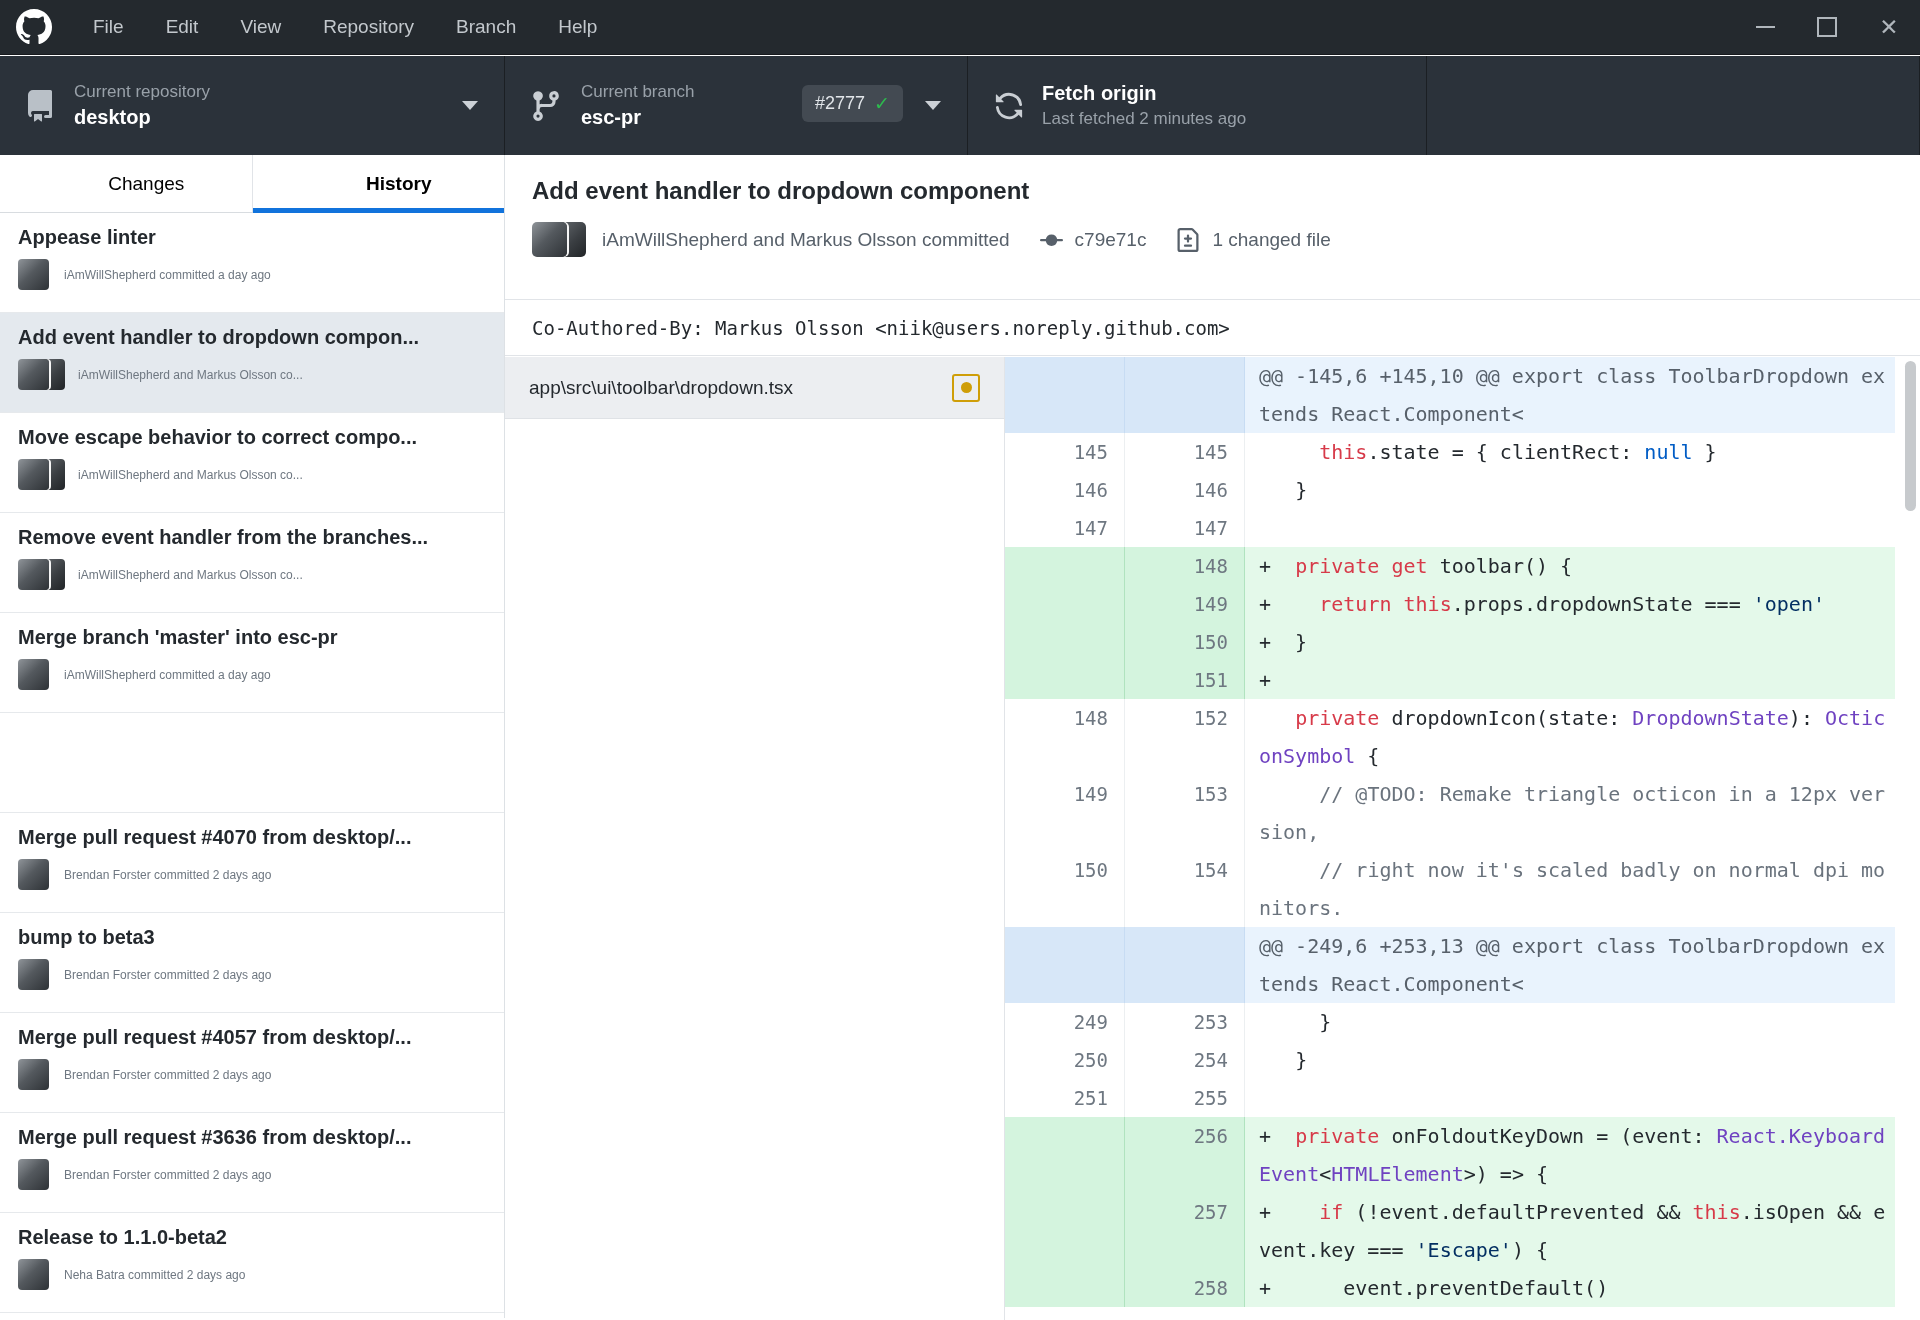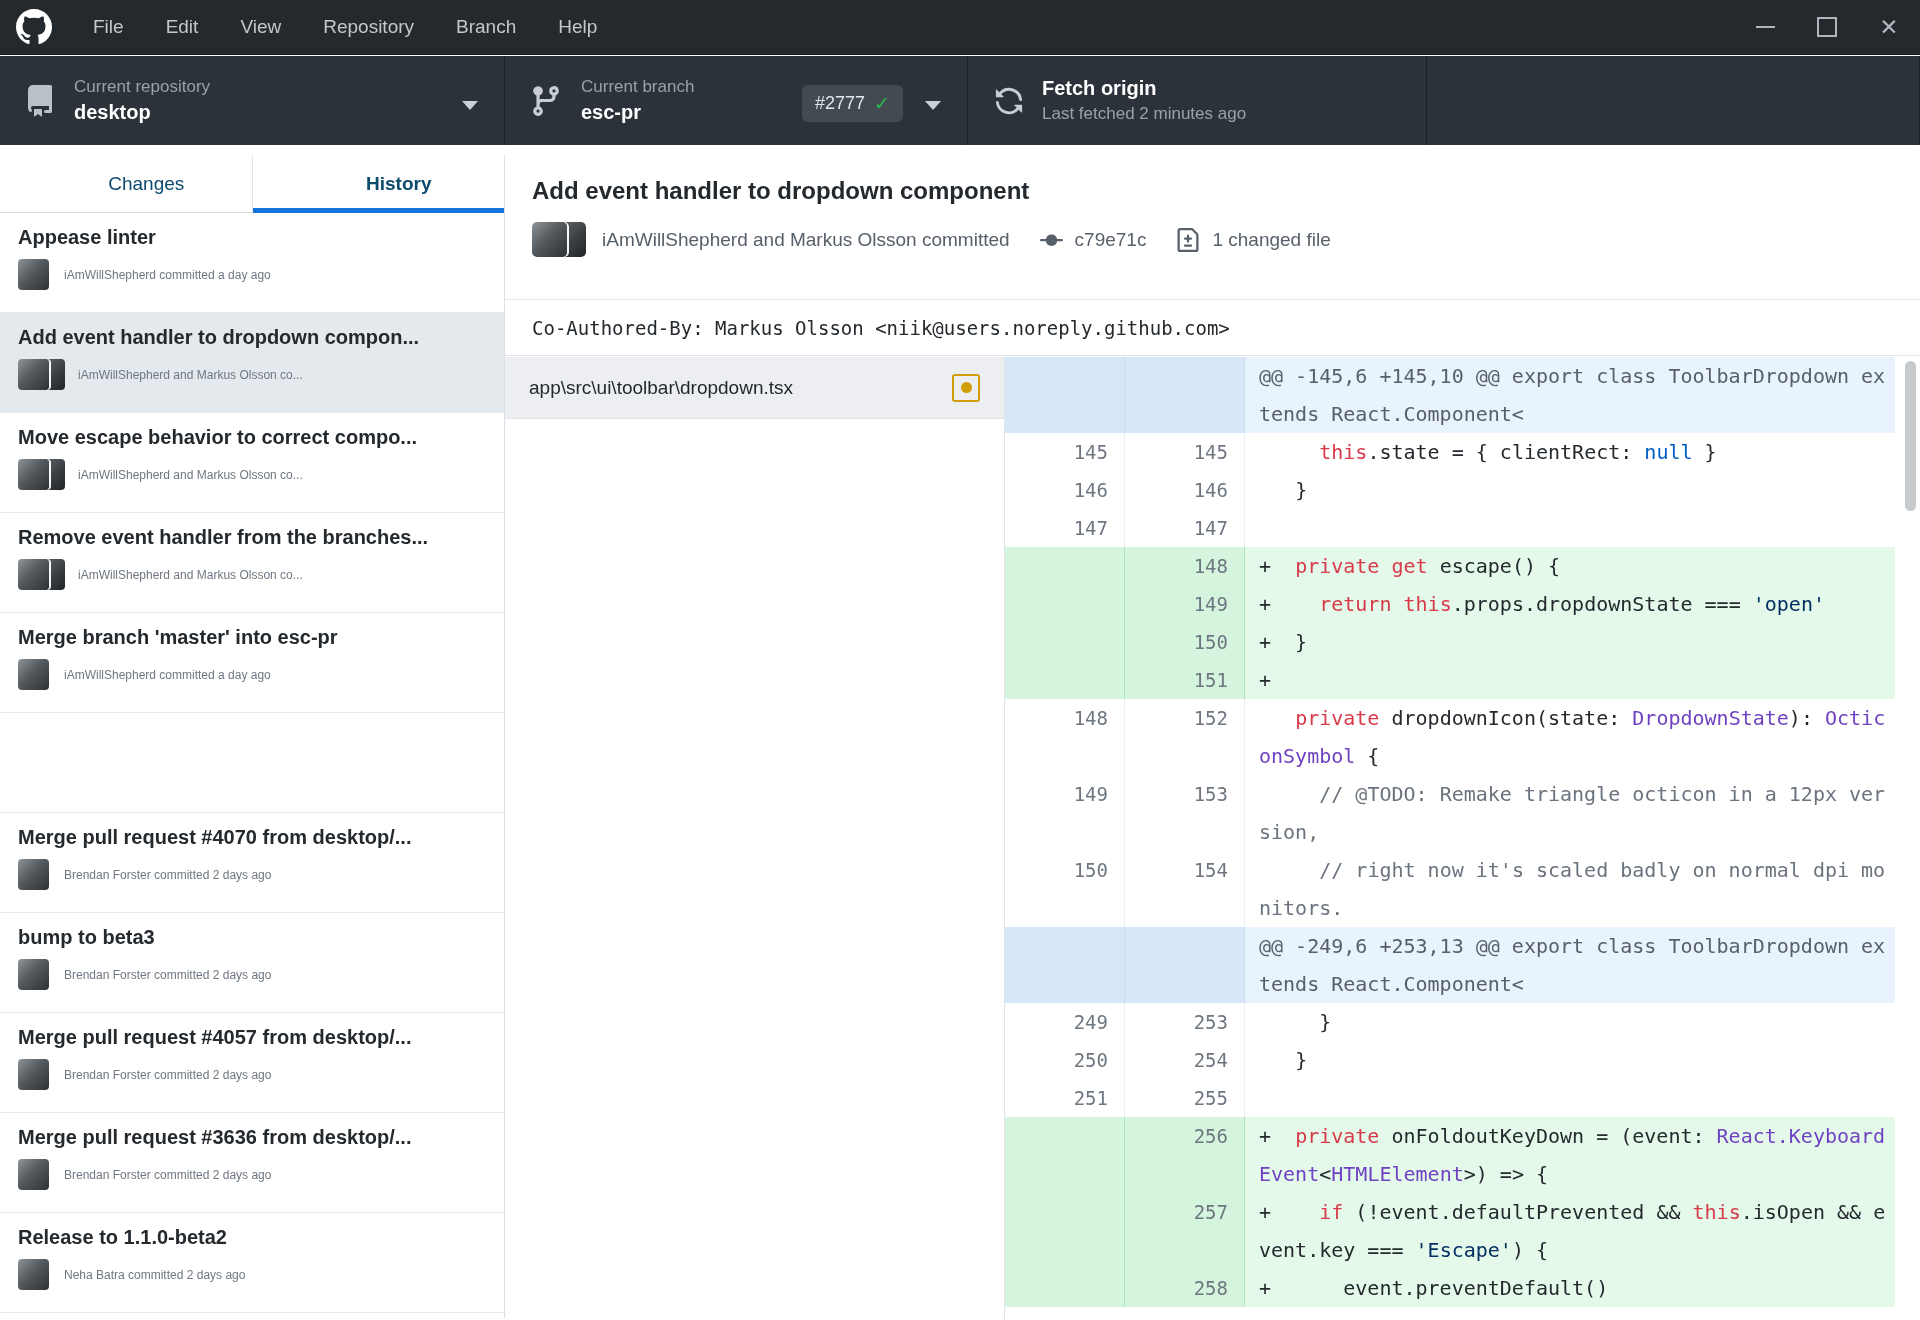--- a/index.html
+++ b/index.html
@@ -11,38 +11,38 @@
     background:var(--titlebar-bg); display:flex; align-items:center; border-bottom:1px solid #17191d; }
   .logo { margin-left:16px; width:36px; height:36px; flex:none; }
   #menu { display:flex; margin-left:20px; }
   .menu-item { padding:0 21px; font-size:19px; color:#c3c8cd; line-height:54px; cursor:default; }
   #win-controls { margin-left:auto; display:flex; }
   .wc { width:62px; height:54px; display:flex; align-items:center; justify-content:center; color:#b0b6bc; font-size:23px; }
   .wc-min::before { content:""; width:19px; height:2px; background:#b0b6bc; }
   .wc-max::before { content:""; width:16px; height:16px; border:2px solid #b0b6bc; }
 
   
-  #toolbar { position:absolute; left:0; top:56px; width:1920px; height:89px; background:var(--toolbar-bg); display:flex; }
+  #toolbar { position:absolute; left:0; top:56px; width:1920px; height:99px; background:var(--toolbar-bg); display:flex; }
   .tsec { display:flex; align-items:center; border-right:1px solid #1b1f23; position:relative; }
   #tsec-repo { width:505px; padding-left:24px; }
   #tsec-branch { width:463px; padding-left:24px; }
   #tsec-fetch { width:459px; padding-left:26px; }
   .tico { margin-right:18px; flex:none; }
   .tlabel { font-size:17px; color:#99a1a9; line-height:1.45; }
   .tvalue { font-size:20px; color:#fff; font-weight:bold; line-height:1.35; }
   .chev { position:absolute; right:26px; top:45px; width:0; height:0;
     border-left:8px solid transparent; border-right:8px solid transparent; border-top:9px solid #ccd1d6; }
   .badge { position:absolute; right:64px; top:29px; display:flex; align-items:center; gap:9px;
     background:var(--pr-badge-bg); color:#e2e6ea; font-size:18px; padding:7px 13px; border-radius:6px; }
   .badge .check { color:var(--check-green); font-weight:bold; font-size:19px; }
 
   
   #tabs { position:absolute; left:0; top:155px; width:505px; height:58px; display:flex;
     border-bottom:1px solid #d8dce0; border-right:1px solid #dde1e5; background:#fff; }
-  .tab { flex:1; display:flex; align-items:center; justify-content:center; font-size:19px; color:#0c4a6e; position:relative; cursor:default;padding-left:41px; }
+  .tab { flex:1; display:flex; align-items:center; justify-content:center; font-size:19px; color:#000000; position:relative; cursor:default;padding-left:41px; }
   .tab + .tab { border-left:1px solid #e1e4e8; }
   .tab.active { font-weight:600; }
   .tab.active::after { content:""; position:absolute; left:0; right:0; bottom:-1px; height:5px; background:var(--accent-blue); }
 
   #commits { position:absolute; left:0; top:213px; width:505px; bottom:2px; background:#fff;
     border-right:1px solid #dde1e5; overflow:hidden; }
   .commit { height:100px; padding:13px 12px 0 18px; border-bottom:1px solid #e6e9ec; background:#fff; }
   .commit.sel { background:var(--selected-row-bg); }
   .c-title { font-size:20px; font-weight:bold; color:#24292e; white-space:nowrap; overflow:hidden; }
   .c-meta { display:flex; align-items:center; margin-top:9px; height:34px; }
@@ -316,21 +316,21 @@
         <span class="code"><span class="tok-p">   }</span></span>
       </div>
       <div class="drow r-ctx">
         <span class="gut c1">147</span>
         <span class="gut c2">147</span>
         <span class="code"><span class="tok-p"></span></span>
       </div>
       <div class="drow r-add">
         <span class="gut c1"></span>
         <span class="gut c2">148</span>
-        <span class="code"><span class="tok-p">+  </span><span class="tok-k">private</span><span class="tok-p"> </span><span class="tok-k">get</span><span class="tok-p"> escape() {</span></span>
+        <span class="code"><span class="tok-p">+  </span><span class="tok-k">private</span><span class="tok-p"> </span><span class="tok-k">get</span><span class="tok-p"> toolbar() {</span></span>
       </div>
       <div class="drow r-add">
         <span class="gut c1"></span>
         <span class="gut c2">149</span>
         <span class="code"><span class="tok-p">+    </span><span class="tok-k">return</span><span class="tok-p"> </span><span class="tok-k">this</span><span class="tok-p">.props.dropdownState === </span><span class="tok-s">'open'</span></span>
       </div>
       <div class="drow r-add">
         <span class="gut c1"></span>
         <span class="gut c2">150</span>
         <span class="code"><span class="tok-p">+  }</span></span>

